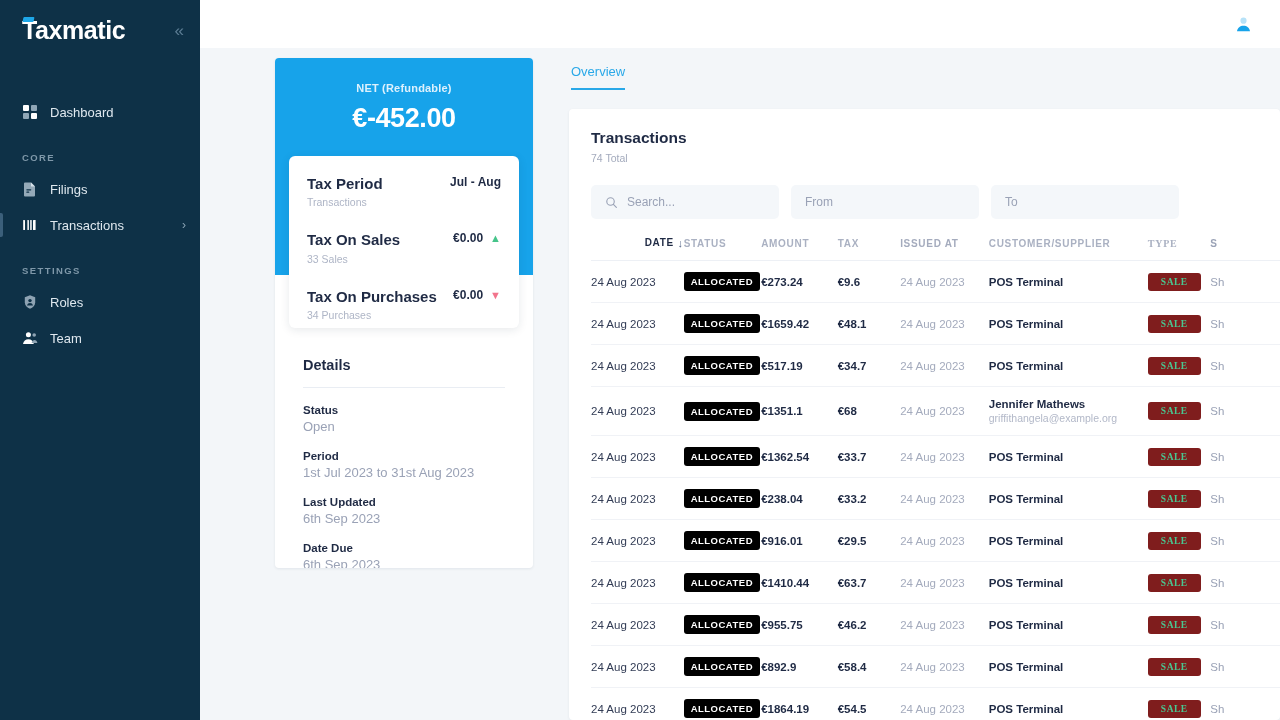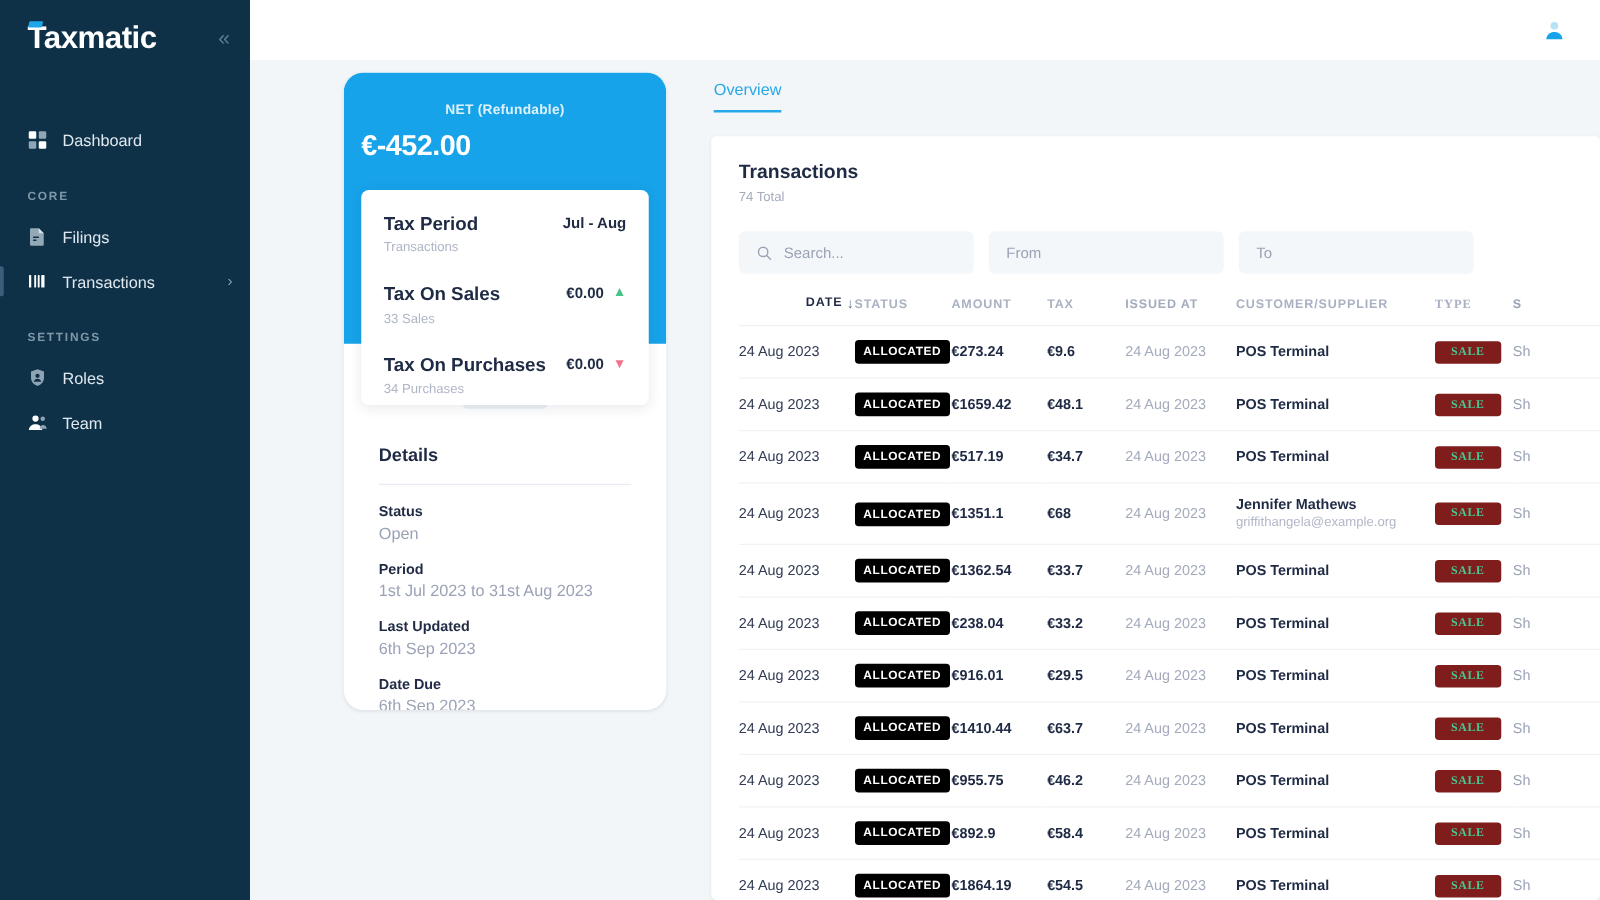--- a/index.html
+++ b/index.html
@@ -67,29 +67,29 @@
   .avatar-icon { width:17px; height:17px; cursor:pointer; }
 
   .content {
     flex:1; display:flex; gap:36px; padding: 10px 0 0 75px;
     min-height:0; overflow:hidden;
   }
 
   
   .left-col { width:258px; flex:0 0 258px; }
   .sum-card {
-    background:#fff; border-radius:16px;
+    background:#fff; border-radius:4px;
     box-shadow:0 1px 3px rgba(16,40,60,.08);
     overflow:hidden; height:510px;
   }
   .sum-blue {
     background:#17a3ea; padding:24px 14px 0; position:relative; height:217px;
   }
   .sum-title { text-align:center; color:#ddf1fd; font-size:11px; font-weight:600; letter-spacing:.2px; }
-  .sum-amount { text-align:left; color:#fff; font-size:23px; font-weight:bold; margin-top:9px; letter-spacing:-.4px; }
+  .sum-amount { text-align:center; color:#fff; font-size:27px; font-weight:bold; margin-top:9px; letter-spacing:-.4px; }
   .inner-card {
     background:#fff; border-radius:6px; margin-top:22px;
     box-shadow:0 2px 10px rgba(16,40,60,.10);
     padding:18px 18px 22px; height:172px;
   }
   .kv-row { display:flex; align-items:flex-start; margin-bottom:22px; }
   .kv-row:last-child { margin-bottom:0; }
   .kv-label { font-size:15px; font-weight:bold; color:#1f2a44; line-height:1.35; }
   .kv-sub { font-size:10.5px; color:#aeb5c6; margin-top:2px; }
   .kv-val { margin-left:auto; font-size:12px; font-weight:bold; color:#1f2a44; display:flex; align-items:center; gap:7px; padding-top:1px;}

